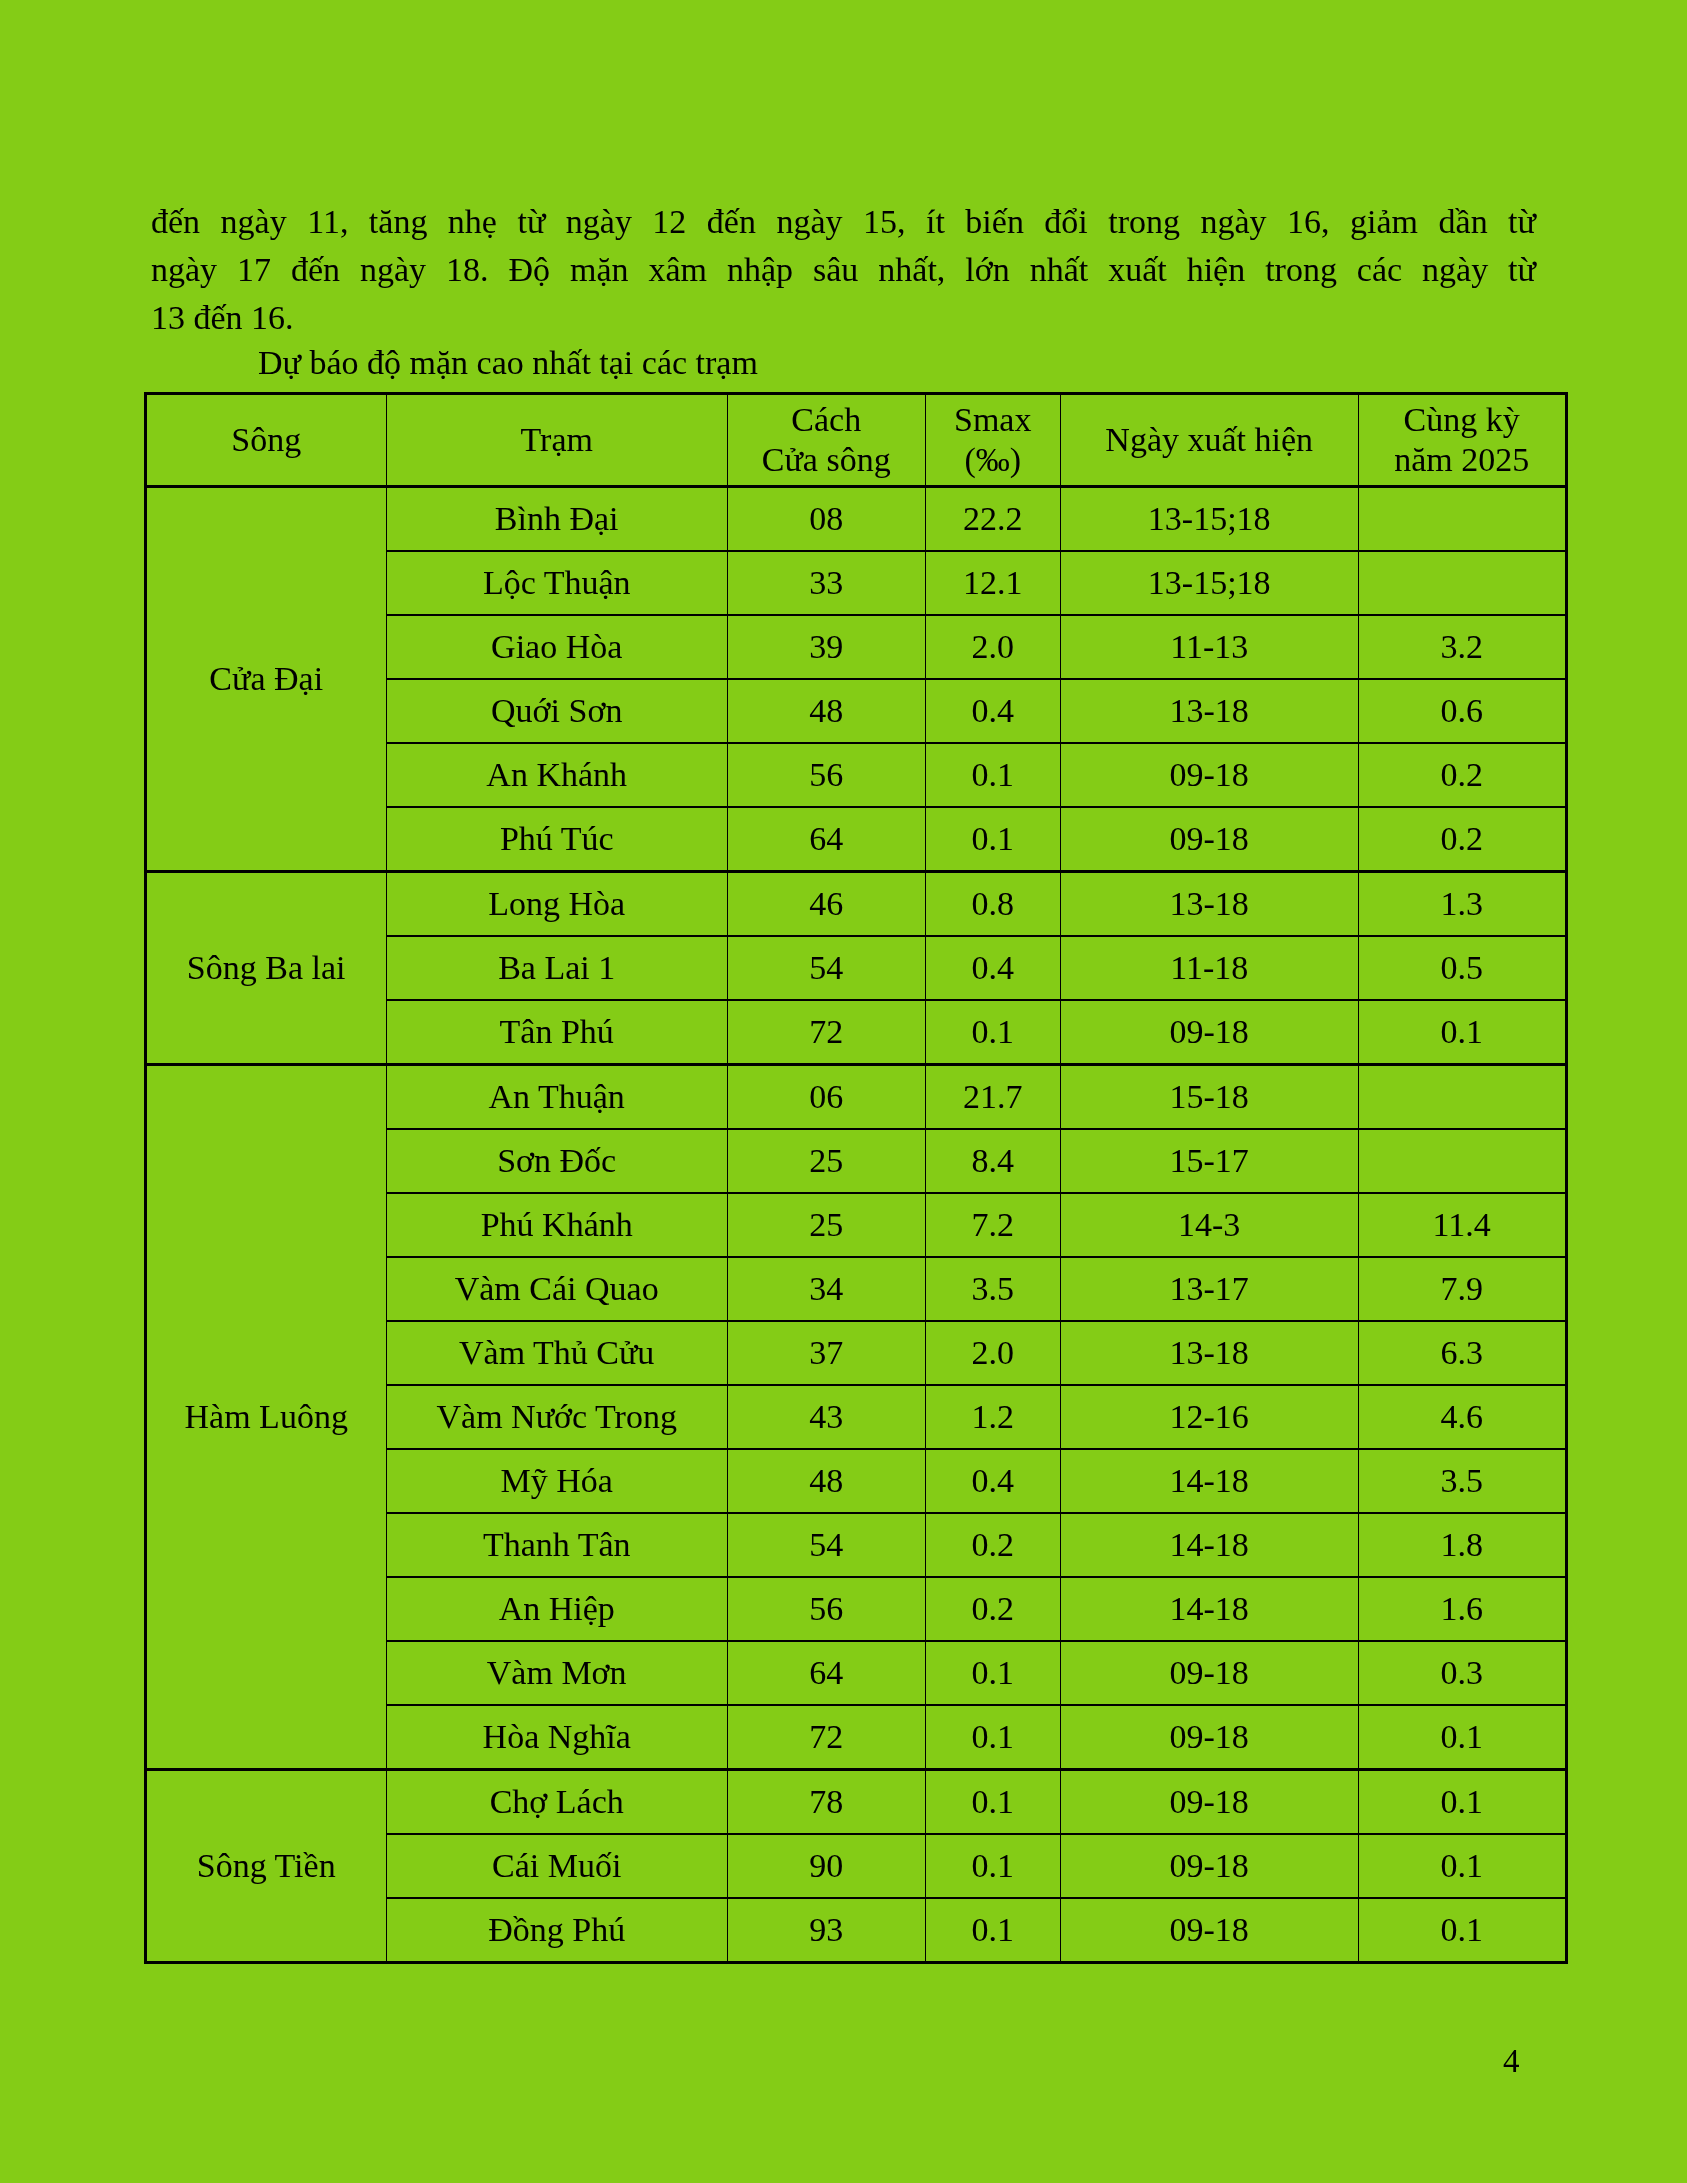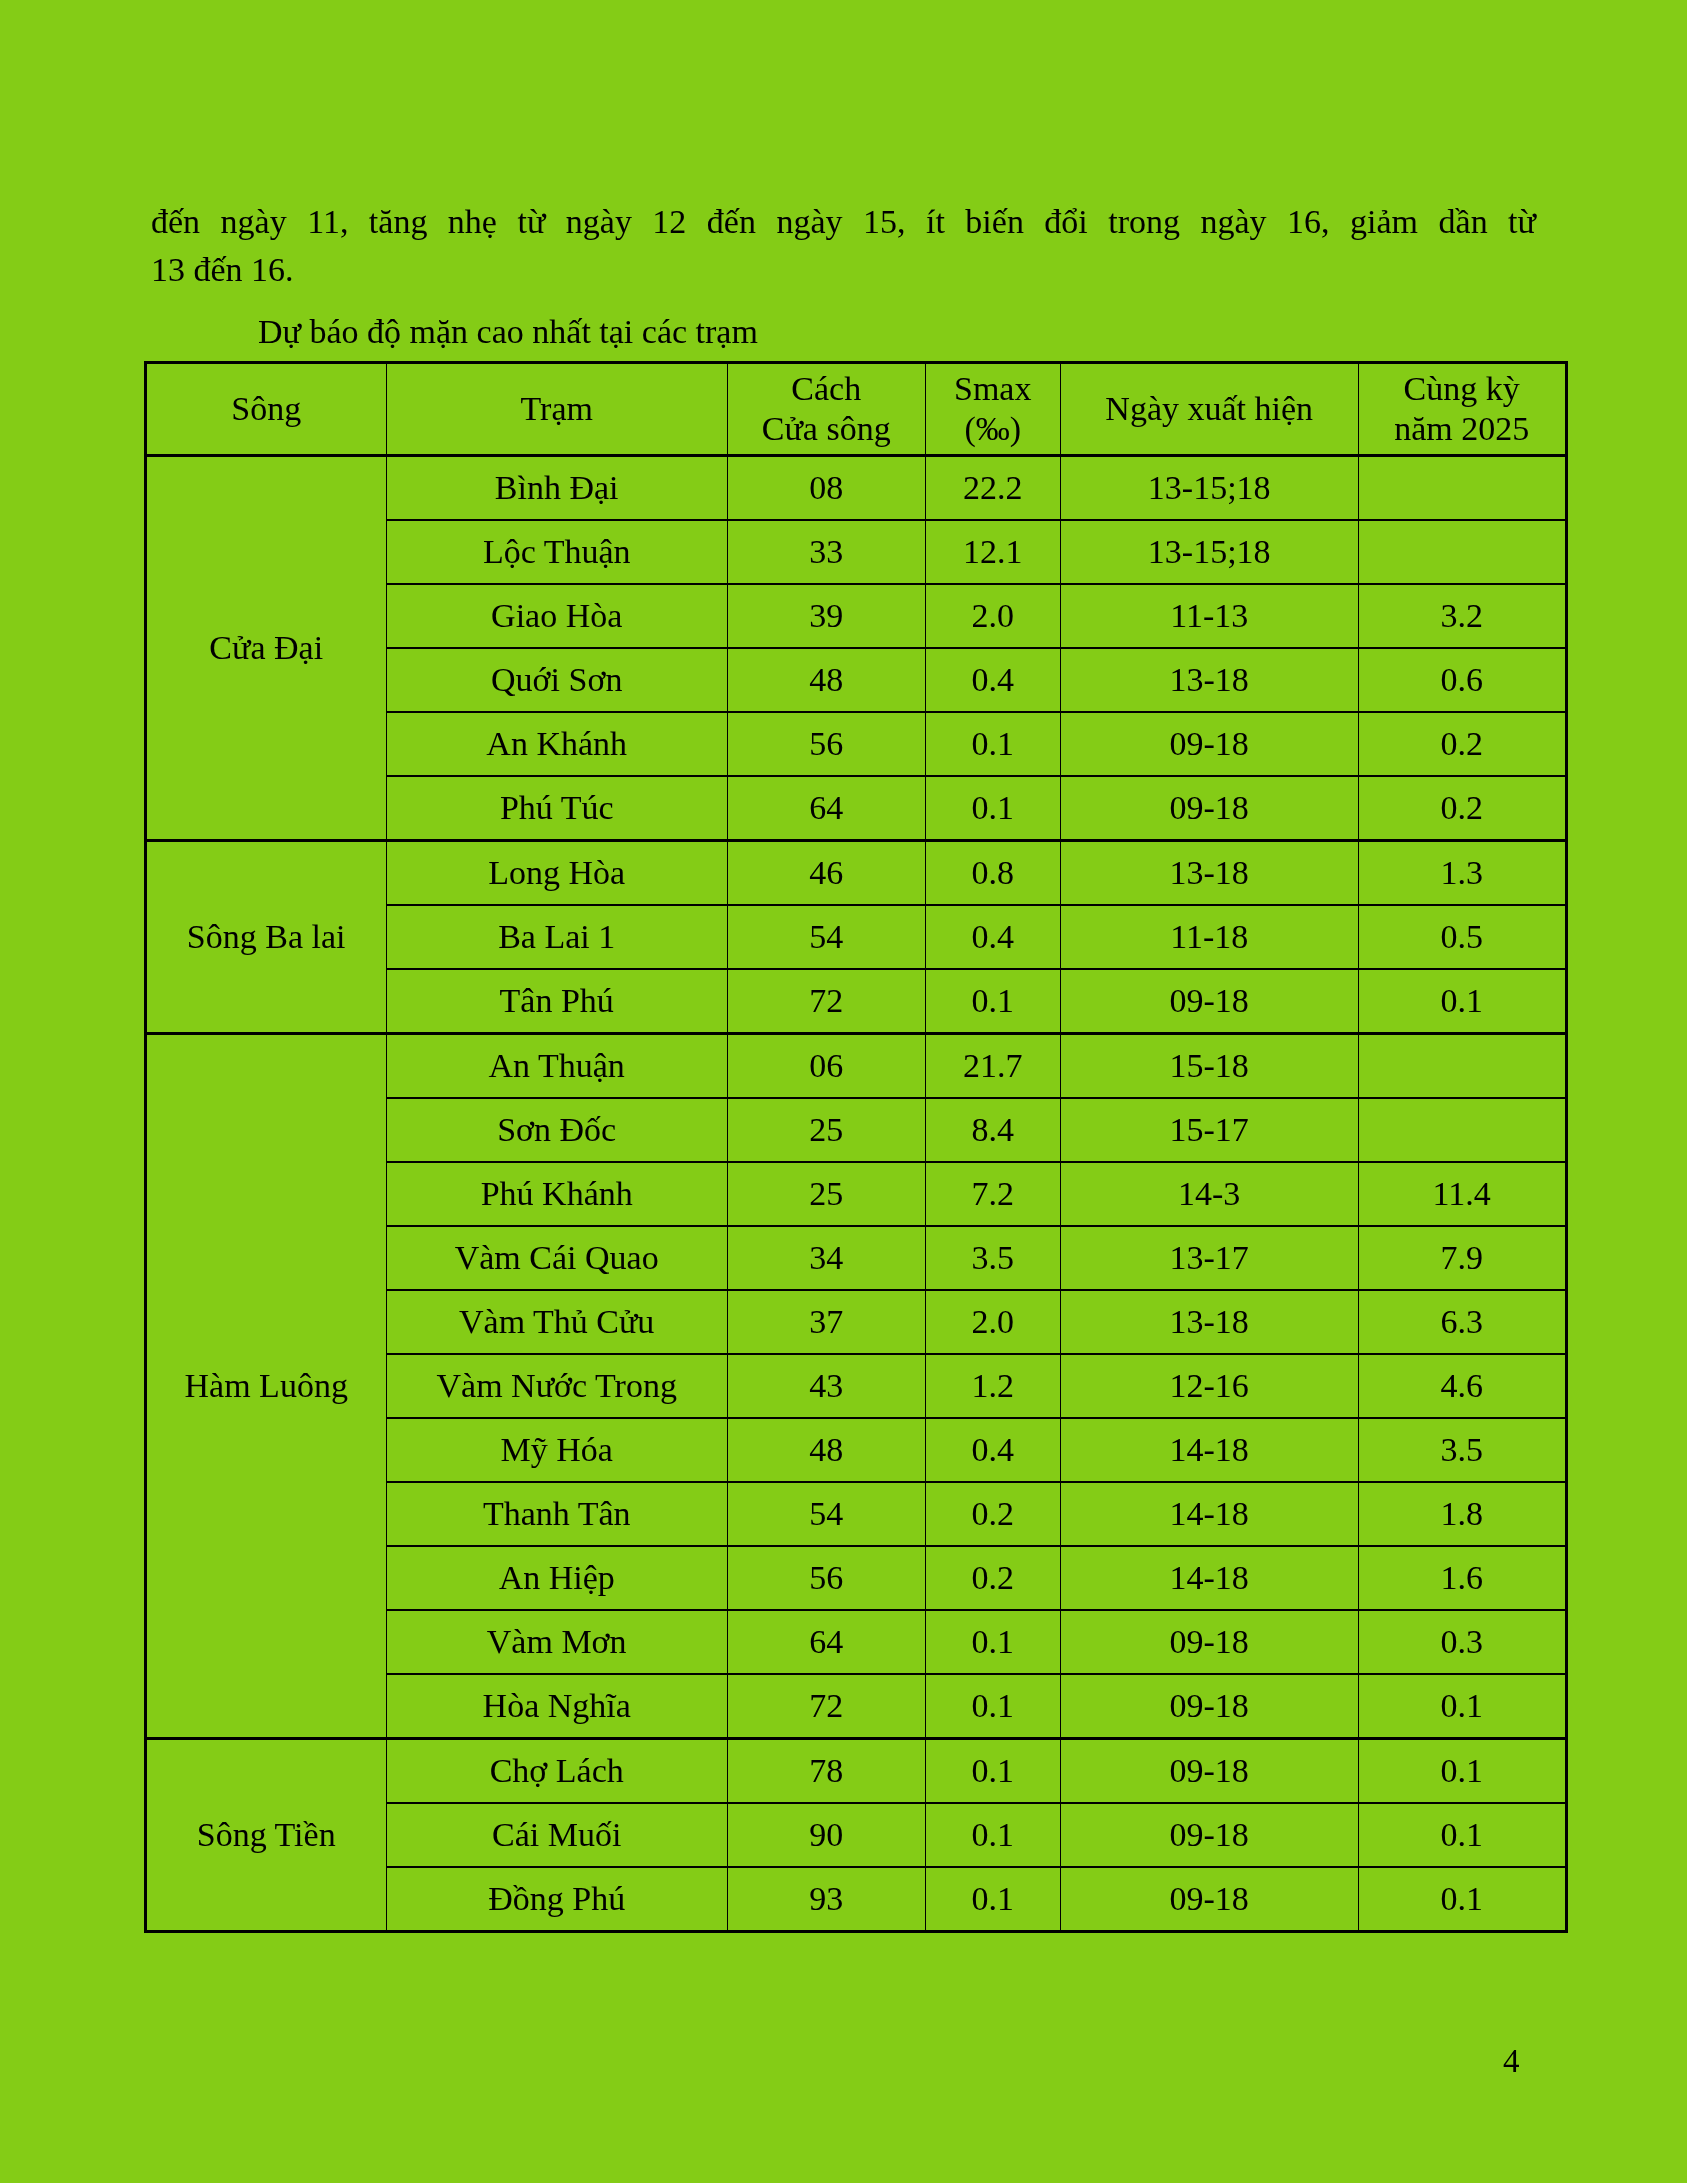--- a/index.html
+++ b/index.html
@@ -21,21 +21,20 @@
   }
   .para-line {
     font-size: 34px;
     line-height: 48px;
     text-align: justify;
     text-align-last: justify;
     white-space: normal;
   }
   .para-line.last { text-align-last: left; }
   .caption {
-    margin-top: 17px;
     padding-left: 107px;
     font-size: 34px;
     line-height: 41px;
   }
   table.salinity {
     border-collapse: collapse;
     table-layout: fixed;
     width: 1423px;
     margin: 9.3px 0 0 -7.3px;
     border: 3.3px solid #000;
@@ -66,20 +65,21 @@
     line-height: 37px;
   }
 </style>
 </head>
 <body>
 
 <div class="page">
   <div class="content">
     <div>
       <div class="para-line">đến ngày 11, tăng nhẹ từ ngày 12 đến ngày 15, ít biến đổi trong ngày 16, giảm dần từ</div>
+      <div class="para-line">ngày 17 đến ngày 18. Độ mặn xâm nhập sâu nhất, lớn nhất xuất hiện trong các ngày từ</div>
       <div class="para-line last">13 đến 16.</div>
     </div>
 
     <div class="caption">Dự báo độ mặn cao nhất tại các trạm</div>
 
     <table class="salinity">
       <colgroup>
         <col style="width:241px">
         <col style="width:341px">
         <col style="width:198px">

